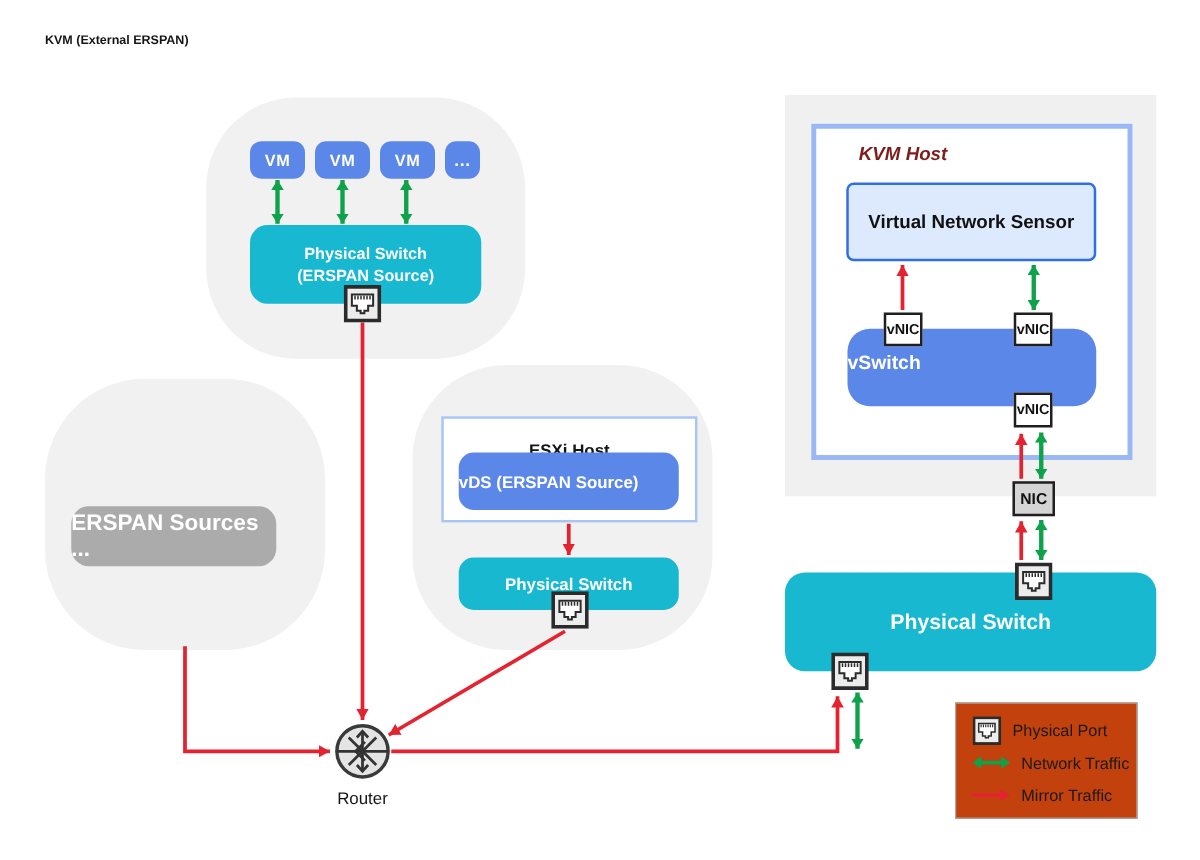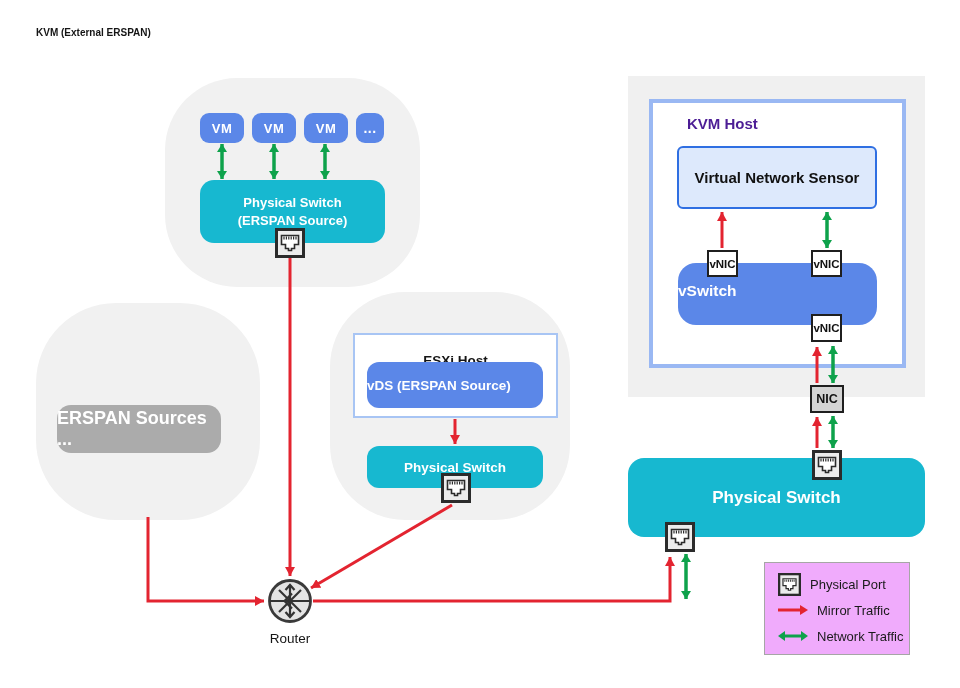--- a/index.html
+++ b/index.html
@@ -76,21 +76,21 @@
   <div class="abs hostbox layerA" style="left:353px;top:333px;width:205px;height:85px;border:2px solid #a8c5f4;box-sizing:border-box;">
     <div style="text-align:center;margin-top:18px;font-size:13.5px;font-weight:600;color:#151515;">ESXi Host</div>
   </div>
   <div class="abs bluebox layerA" style="left:367px;top:362px;width:176px;height:46px;border-radius:12px;font-size:13.5px;">vDS (ERSPAN Source)</div>
   <div class="abs tealbox layerA" style="left:367px;top:446px;width:176px;height:42px;border-radius:12px;font-size:13.5px;">
     <span>Physical Switch</span>
   </div>
 
   <div class="abs layerA" style="left:628px;top:76px;width:297px;height:321px;background:#f0f0f0;"></div>
   <div class="abs hostbox layerA" style="left:649px;top:99px;width:257px;height:269px;border:4px solid #9ab8f3;box-sizing:border-box;">
-    <div style="margin:12px 16px 0 34px;font-size:15px;font-weight:600;color:#4c1d95;">KVM Host</div>
+    <div style="margin:12px 16px 0 34px;font-size:15px;font-weight:600;color:#7f1d1d;font-style:italic;">KVM Host</div>
   </div>
   <div class="abs layerA" style="left:677px;top:146px;width:200px;height:63px;background:#dde9fc;border:2.5px solid #2f6fe2;border-radius:6px;box-sizing:border-box;display:flex;align-items:center;justify-content:center;font-size:15px;font-weight:600;color:#111;">
     <span>Virtual Network Sensor</span>
   </div>
   <div class="abs bluebox layerA" style="left:678px;top:263px;width:199px;height:62px;border-radius:18px;font-size:15.5px;">
     <span style="margin-bottom:6px;">vSwitch</span>
   </div>
 
   <div class="abs tealbox layerA" style="left:628px;top:458px;width:297px;height:79px;border-radius:16px;font-size:17px;">
     <span>Physical Switch</span>
@@ -145,37 +145,37 @@
     </svg>
   <svg class="abs layerC" style="left:665px;top:522px;" width="30" height="30">
       <use href="#port-sym"></use>
     </svg>
 
   <svg class="abs layerC" style="left:266px;top:577px;" width="48" height="48">
       <use href="#router-sym"></use>
     </svg>
   <div class="abs layerC label-dark" style="left:250px;top:631px;width:80px;text-align:center;font-size:13.5px;">Router</div>
 
-  <div class="abs layerC" style="left:764px;top:562px;width:146px;height:93px;background:#f0abfc;border:1px solid #a6a6a6;box-sizing:border-box;padding:9px 0 0 13px;display:flex;flex-direction:column;gap:2px;">
+  <div class="abs layerC" style="left:764px;top:562px;width:146px;height:93px;background:#c2410c;border:1px solid #a6a6a6;box-sizing:border-box;padding:9px 0 0 13px;display:flex;flex-direction:column;gap:2px;">
     <div class="legend-row">
       <svg width="23" height="23" viewBox="0 0 30 30">
           <use href="#port-sym"></use>
         </svg>
       <span class="legend-label">Physical Port</span>
-    </div>
-    <div class="legend-row">
-      <svg width="30" height="12" viewBox="0 0 30 12">
-        <line x1="0" y1="6" x2="24" y2="6" stroke="#e32430" stroke-width="3"></line>
-        <path d="M22,1 L30,6 L22,11 Z" fill="#e32430"></path>
-      </svg>
-      <span class="legend-label">Mirror Traffic</span>
     </div>
     <div class="legend-row">
       <svg width="30" height="12" viewBox="0 0 30 12">
         <line x1="6" y1="6" x2="24" y2="6" stroke="#0ea24b" stroke-width="3"></line>
         <path d="M7,1 L0,6 L7,11 Z" fill="#0ea24b"></path>
         <path d="M23,1 L30,6 L23,11 Z" fill="#0ea24b"></path>
       </svg>
       <span class="legend-label">Network Traffic</span>
     </div>
+    <div class="legend-row">
+      <svg width="30" height="12" viewBox="0 0 30 12">
+        <line x1="0" y1="6" x2="24" y2="6" stroke="#e32430" stroke-width="3"></line>
+        <path d="M22,1 L30,6 L22,11 Z" fill="#e32430"></path>
+      </svg>
+      <span class="legend-label">Mirror Traffic</span>
+    </div>
   </div>
 
 </div>
 
 </body></html>

